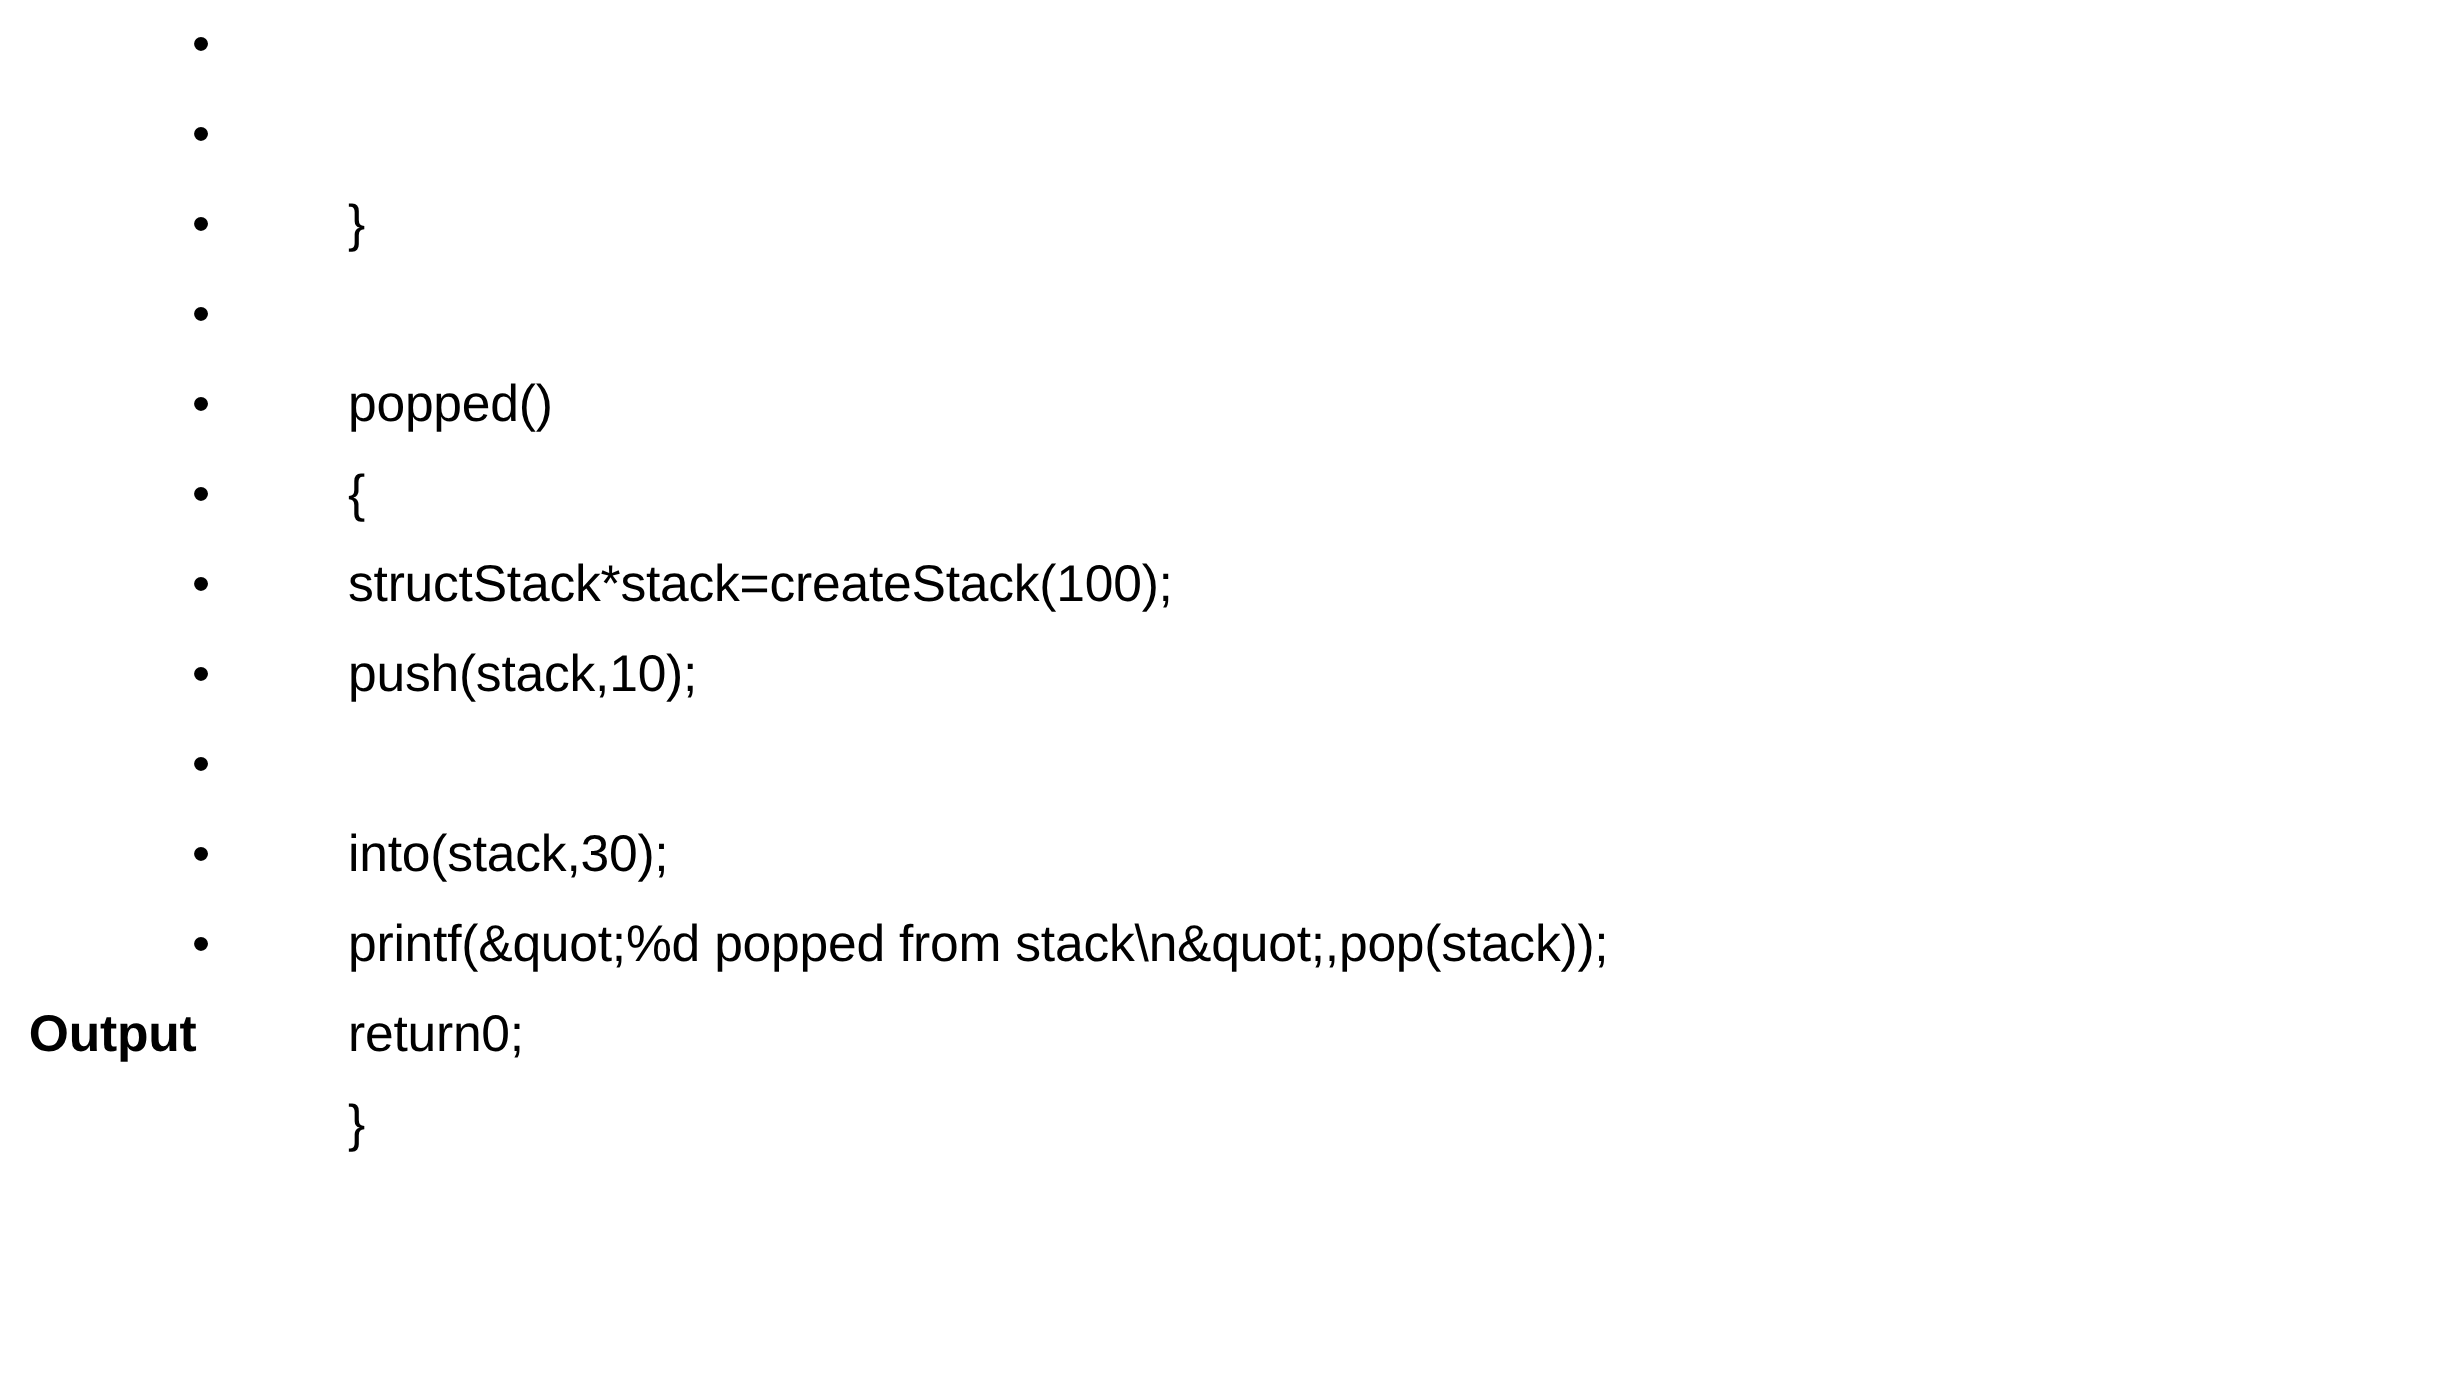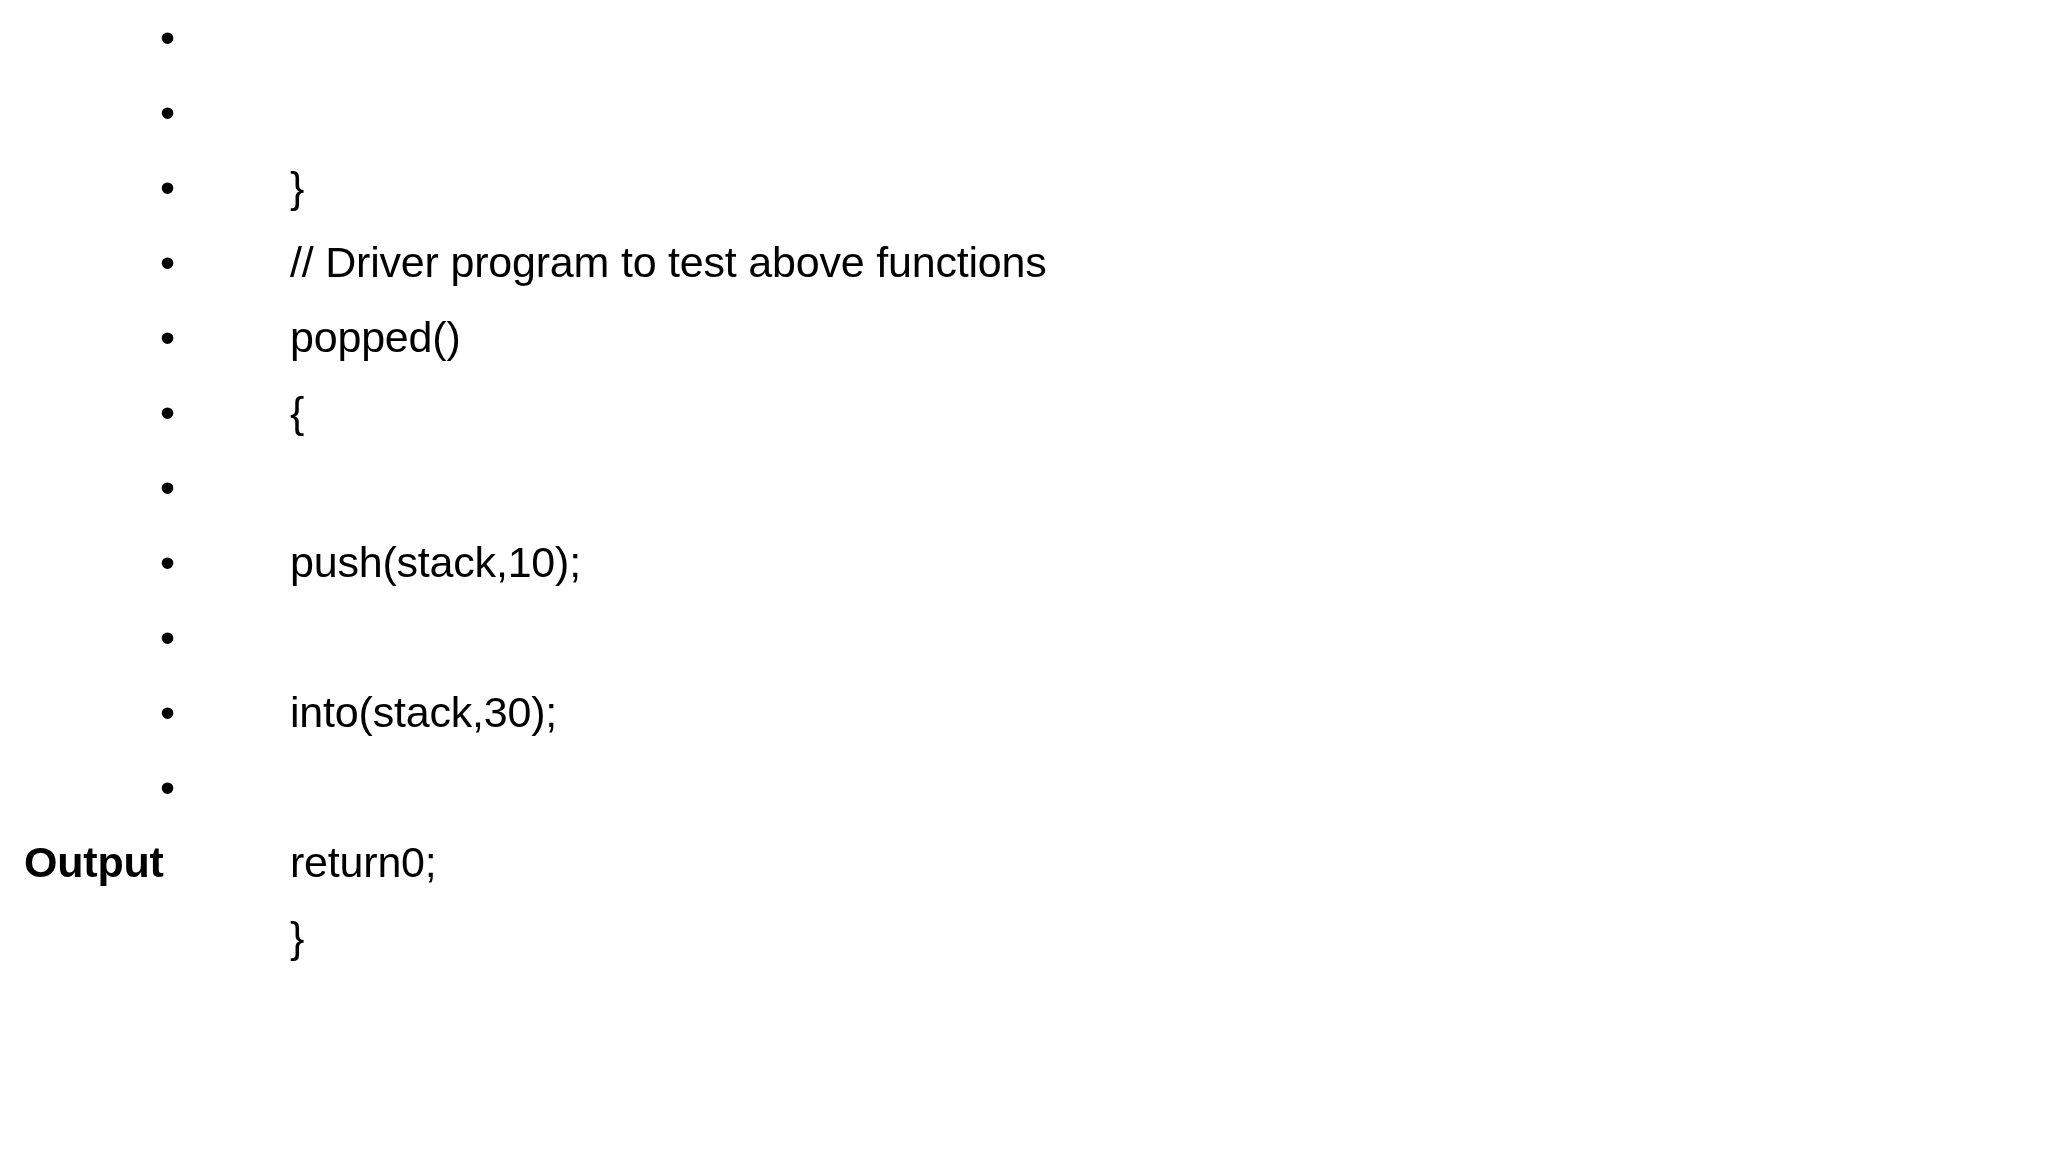--- a/index.html
+++ b/index.html
@@ -94,53 +94,54 @@
 
     <ul class="code-list">
 
       <li class="code-line">
         <span class="bullet-glyph">•</span>
         <span class="code-text">}</span>
       </li>
 
       <li class="code-line">
         <span class="bullet-glyph">•</span>
-        <span class="code-text">// Driver program to test above functions</span>
       </li>
 
       <li class="code-line">
         <span class="bullet-glyph">•</span>
         <span class="code-text">popped()</span>
       </li>
 
       <li class="code-line">
         <span class="bullet-glyph">•</span>
         <span class="code-text">{</span>
       </li>
 
       <li class="code-line">
         <span class="bullet-glyph">•</span>
+        <span class="code-text">structStack*stack=createStack(100);</span>
       </li>
 
       <li class="code-line">
         <span class="bullet-glyph">•</span>
         <span class="code-text">push(stack,10);</span>
       </li>
 
       <li class="code-line">
         <span class="bullet-glyph">•</span>
       </li>
 
       <li class="code-line">
         <span class="bullet-glyph">•</span>
         <span class="code-text">into(stack,30);</span>
       </li>
 
       <li class="code-line">
         <span class="bullet-glyph">•</span>
+        <span class="code-text">printf(&amp;quot;%d popped from stack\n&amp;quot;,pop(stack));</span>
       </li>
 
       <li class="code-line">
         <span class="bullet-glyph">•</span>
         <span class="code-text">return0;</span>
       </li>
 
       <li class="code-line">
         <span class="bullet-glyph">•</span>
         <span class="code-text">}</span>

